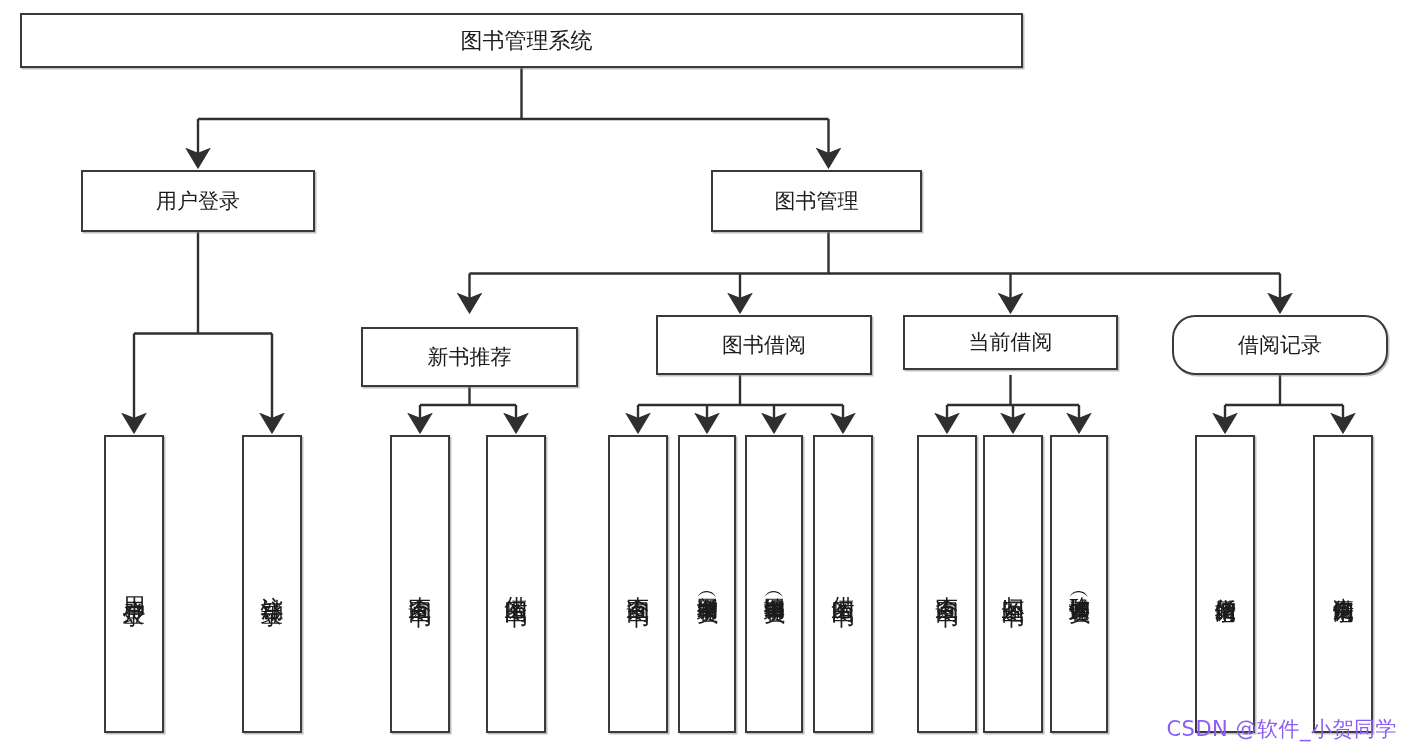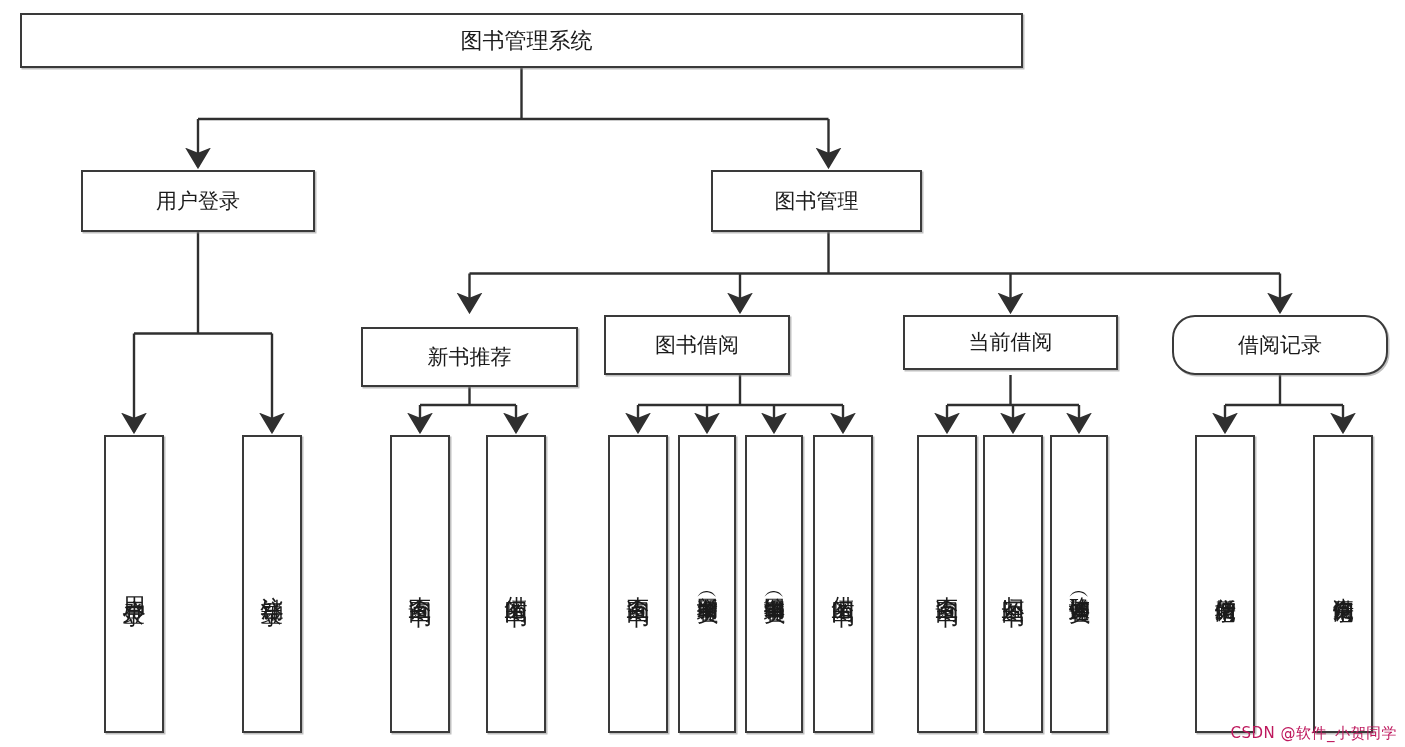--- a/index.html
+++ b/index.html
@@ -62,22 +62,22 @@
     max-height: 100%;
   }
   .node.v.tight .lbl {
     font-size: 21px;
     letter-spacing: 1px;
   }
   .watermark {
     position: absolute;
     right: 8px;
     bottom: 4px;
-    font-size: 15px;
-    color: #be185d;
+    font-size: 21px;
+    color: #8b5cf6;
     letter-spacing: 0.5px;
     white-space: nowrap;
   }
 </style>
 </head>
 <body>
 
 <div id="stage">
 
   <svg class="wires" viewBox="0 0 1405 747" xmlns="http://www.w3.org/2000/svg">
@@ -129,21 +129,21 @@
       </div>
       <div class="node h" style="left: 81px; top: 170px; width: 234px; height: 62px;">
         <span class="lbl">用户登录</span>
       </div>
       <div class="node h" style="left: 711px; top: 170px; width: 211px; height: 62px;">
         <span class="lbl">图书管理</span>
       </div>
       <div class="node h" style="left: 361px; top: 315px; width: 217px; height: 60px; margin-top: 12px;">
         <span class="lbl">新书推荐</span>
       </div>
-      <div class="node h" style="left: 604px; top: 315px; width: 186px; height: 60px;">
+      <div class="node h" style="left: 656px; top: 315px; width: 216px; height: 60px;">
         <span class="lbl">图书借阅</span>
       </div>
       <div class="node h" style="left: 903px; top: 315px; width: 215px; height: 55px;">
         <span class="lbl">当前借阅</span>
       </div>
       <div class="node h" style="left: 1172px; top: 315px; width: 216px; height: 60px; border-radius: 23px;">
         <span class="lbl">借阅记录</span>
       </div>
       <div class="node v" style="left: 104px; top: 435px; width: 60px; height: 298px;">
         <span class="lbl">用户登录</span>

